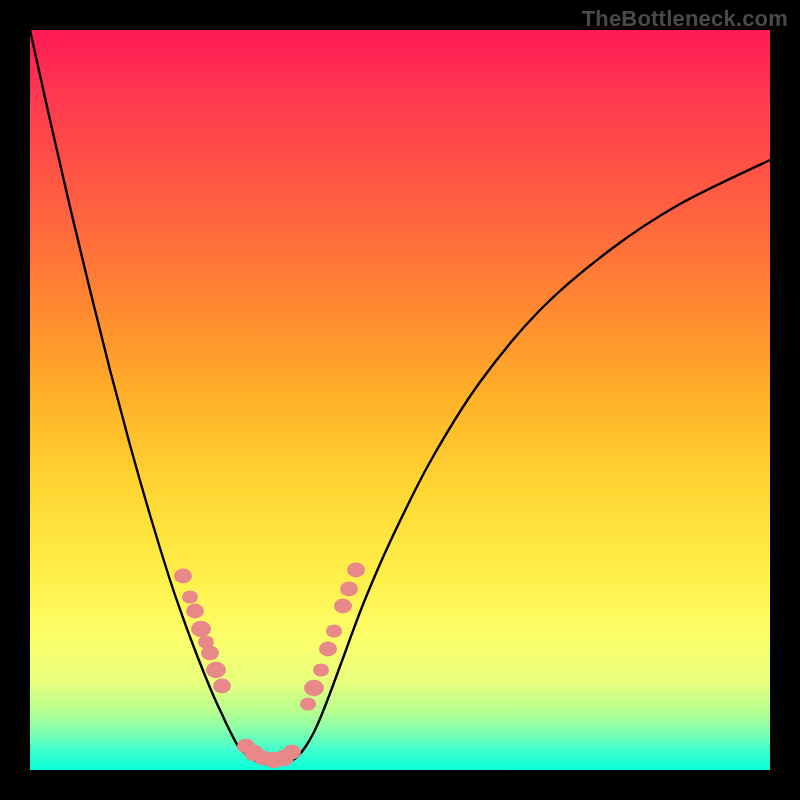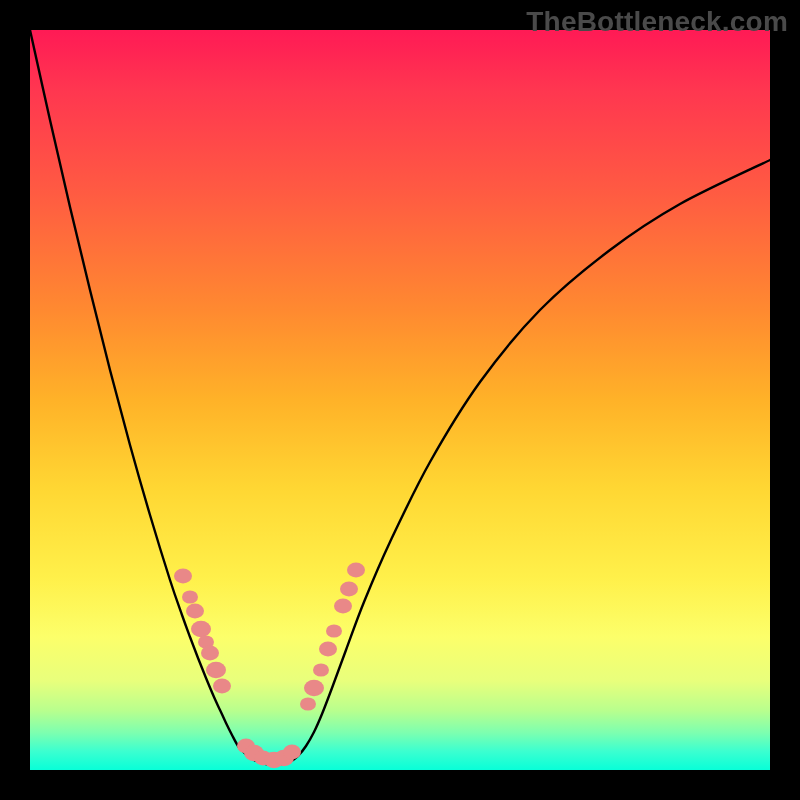--- a/index.html
+++ b/index.html
@@ -44,21 +44,21 @@
       #7cffb0 95%,
       #3bffd0 97.5%,
       #08ffd8 100%
     );
   }
   .watermark {
     position: absolute;
     top: 6px;
     right: 12px;
     color: #4a4a4a;
-    font-size: 28px;
+    font-size: 22px;
     font-weight: 600;
     letter-spacing: 0.2px;
     user-select: none;
   }
   svg.curve {
     position: absolute;
     left: 0; top: 0;
     width: 740px;
     height: 740px;
     overflow: visible;

